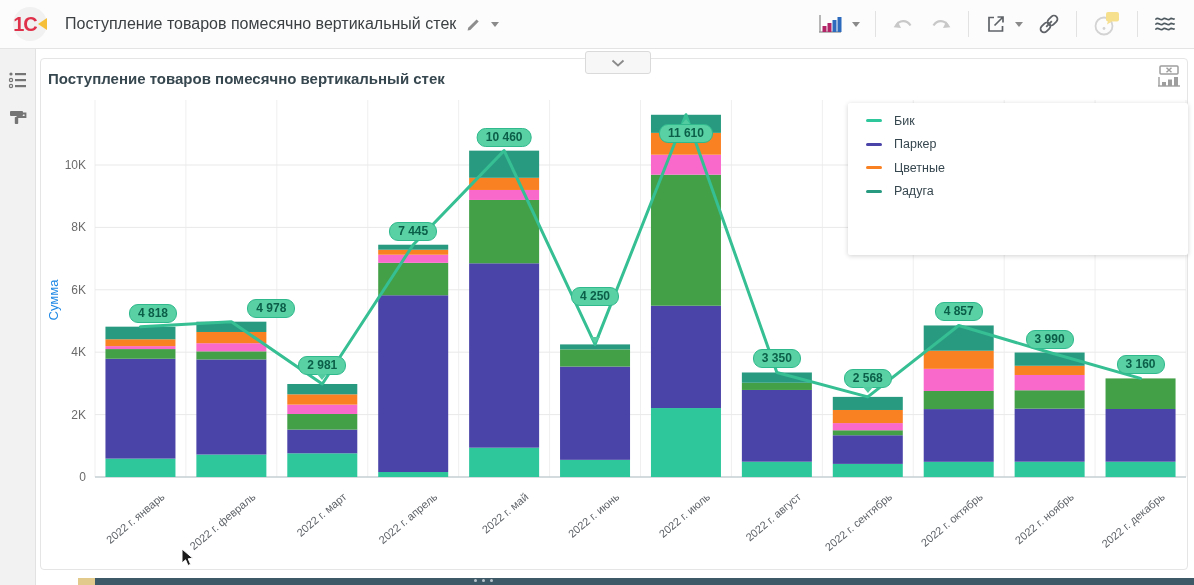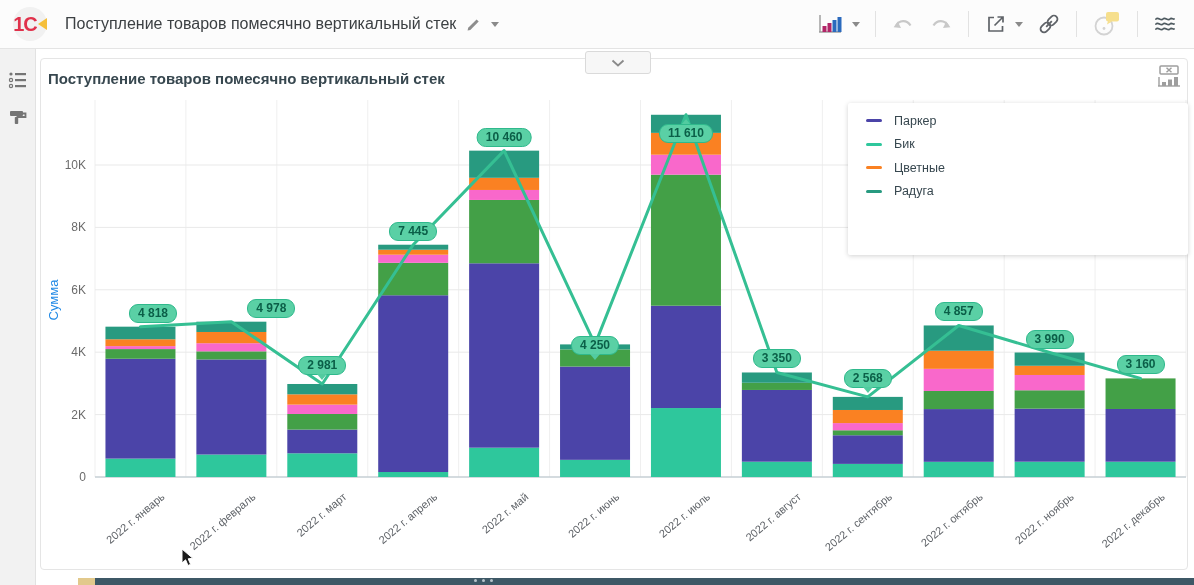--- a/index.html
+++ b/index.html
@@ -286,21 +286,21 @@
     <div class="badge-wrap" style="left: 322.292px; top: 379.993px; transform: translate(-50%, -100%);">
       <div class="total-pill">2 981</div>
       <div class="tri-down"></div>
     </div>
     <div class="badge-wrap" style="left: 413.208px; top: 240.716px; transform: translate(-50%, -100%);">
       <div class="total-pill">7 445</div>
     </div>
     <div class="badge-wrap" style="left: 504.125px; top: 146.648px; transform: translate(-50%, -100%);">
       <div class="total-pill">10 460</div>
     </div>
-    <div class="badge-wrap" style="left: 595.042px; top: 360px; transform: translate(-50%, -100%);">
+    <div class="badge-wrap" style="left: 595.042px; top: 343px; transform: translate(-50%, -100%); gap: 32px;">
       <div class="total-pill">4 250</div>
       <div class="tri-down"></div>
     </div>
     <div class="badge-wrap" style="left: 685.958px; top: 118.768px;">
       <div class="tri-up"></div>
       <div class="total-pill">11 610</div>
     </div>
     <div class="badge-wrap" style="left: 776.875px; top: 368.48px; transform: translate(-50%, -100%);">
       <div class="total-pill">3 350</div>
     </div>
@@ -314,26 +314,26 @@
     <div class="badge-wrap" style="left: 1049.62px; top: 348.512px; transform: translate(-50%, -100%);">
       <div class="total-pill">3 990</div>
     </div>
     <div class="badge-wrap" style="left: 1140.54px; top: 374.408px; transform: translate(-50%, -100%);">
       <div class="total-pill">3 160</div>
     </div>
   </div>
 
 <div class="legend" id="legend">
     <div class="legend-item">
+      <span class="legend-swatch" style="background: rgb(46, 199, 156);"></span>
+      <span class="legend-label">Бик</span>
+    </div>
+    <div class="legend-item">
       <span class="legend-swatch" style="background: rgb(75, 68, 168);"></span>
       <span class="legend-label">Паркер</span>
-    </div>
-    <div class="legend-item">
-      <span class="legend-swatch" style="background: rgb(46, 199, 156);"></span>
-      <span class="legend-label">Бик</span>
     </div>
     <div class="legend-item">
       <span class="legend-swatch" style="background: rgb(250, 129, 34);"></span>
       <span class="legend-label">Цветные</span>
     </div>
     <div class="legend-item">
       <span class="legend-swatch" style="background: rgb(40, 154, 128);"></span>
       <span class="legend-label">Радуга</span>
     </div>
   </div>

